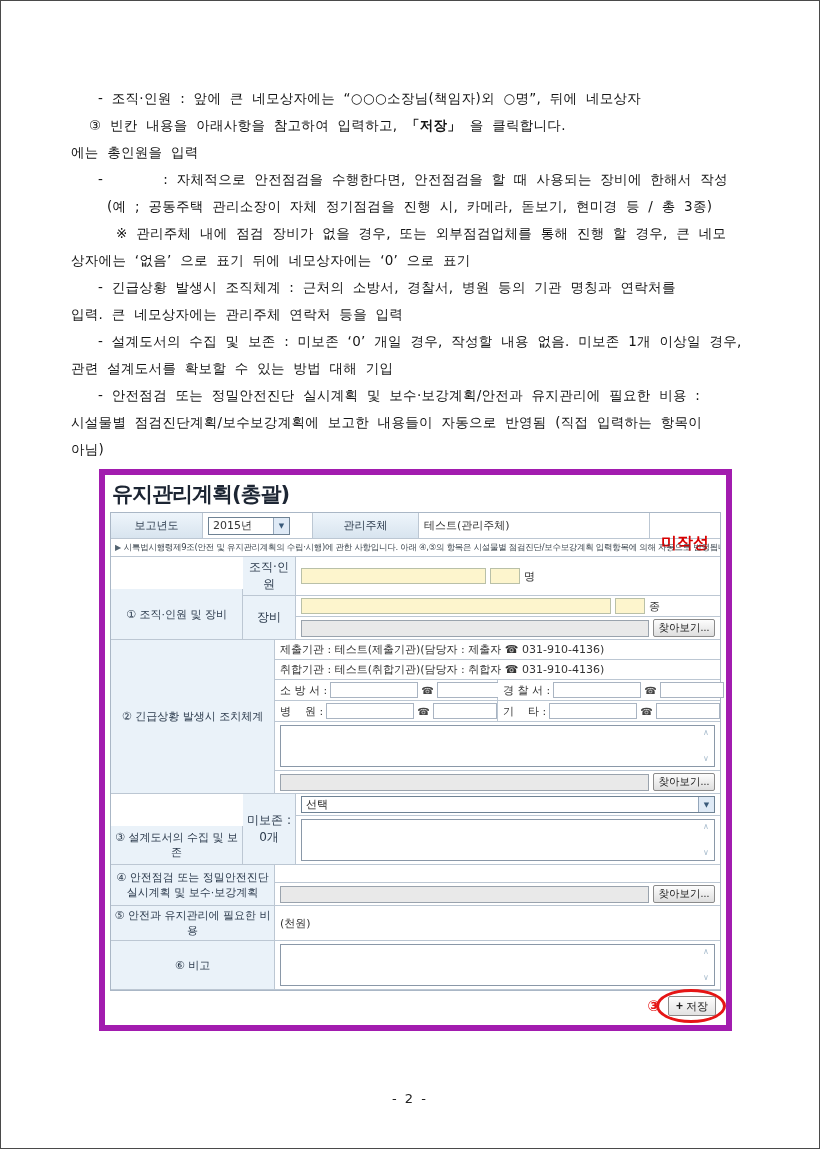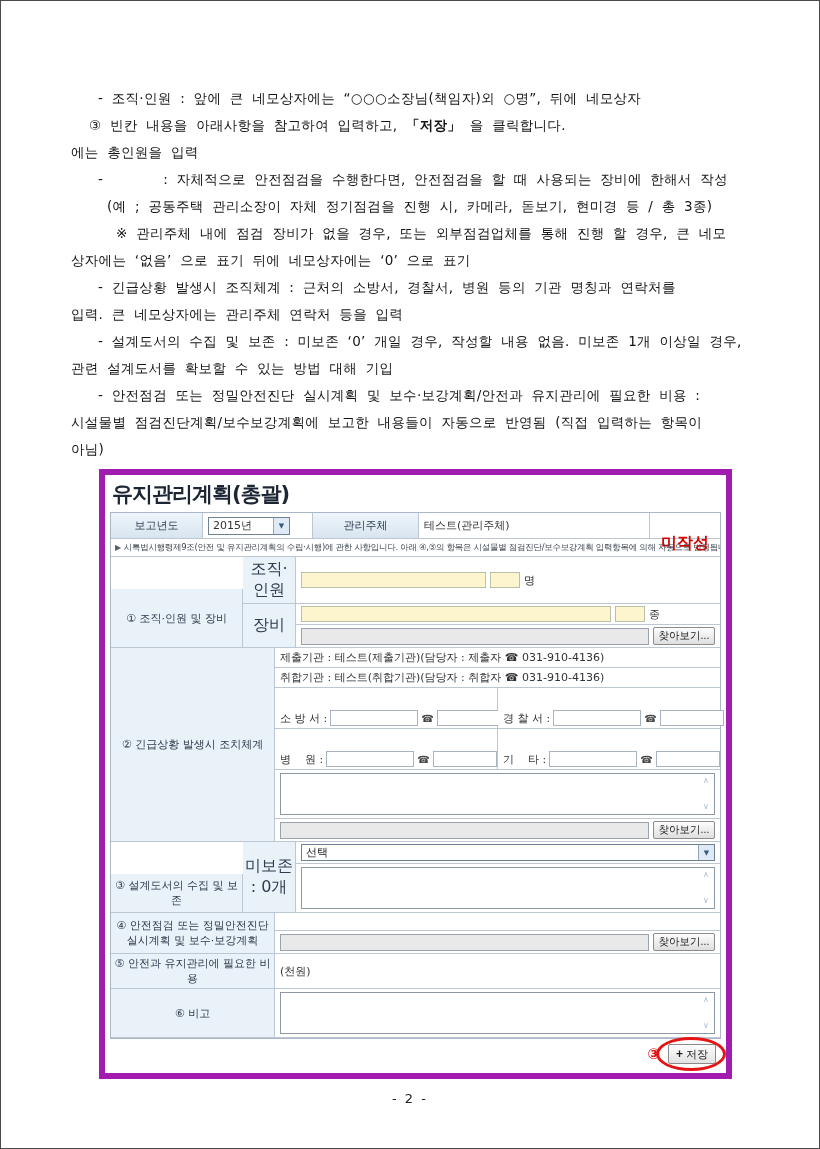--- a/index.html
+++ b/index.html
@@ -35,21 +35,21 @@
   .cell { border-right:1px solid #bcc7d3; border-bottom:1px solid #bcc7d3; }
   .cell.lastc { border-right:none; }
   .lblc {
     background:#eaf2f9; display:flex; align-items:center; justify-content:center;
     text-align:center; color:#2c3b4d; padding:2px;
   }
   .cnt { background:#fff; display:flex; align-items:center; padding:2px 5px; gap:4px; }
   .flex1 { flex:1; min-width:0; }
   .colwrap { display:flex; flex-direction:column; }
   .w-lbl { width:132px;margin-top:32px; }
-  .w-sub { width:53px; font-size:16px; }
+  .w-sub { width:53px; font-size:12px; }
   .w-lbl2 { width:164px; }
   
   .hcell {
     background:linear-gradient(#eef5fb,#d8e4ef); display:flex; align-items:center;
     justify-content:center; color:#2c3b4d;
   }
   .hrow .cell { height:26px; }
   .status { color:#d90000; font-weight:bold; font-size:16px;margin-top:36px; }
   .ddl {
     display:flex; align-items:center; width:82px; height:18px;
@@ -79,21 +79,21 @@
   .filebox {
     flex:1; height:17px; background:#e9e9e9; border:1px solid #9aa3ad;
   }
   .browse {
     width:62px; height:18px; font-size:10.5px; color:#222;
     background:linear-gradient(#fdfdfd,#dedede); border:1px solid #8b8b8b;
     border-radius:2px; display:flex; align-items:center; justify-content:center;
     cursor:pointer;
   }
   .orgline { font-size:11px; color:#333; white-space:pre; }
-  .prow { display:flex; align-items:center; gap:3px;margin-top:20px; }
+  .prow { display:flex; align-items:center; gap:3px; }
   .plabel { font-size:11px; white-space:pre; color:#333; }
   .phone { font-size:10px; color:#444; }
   .ta {
     position:relative; background:#fff; border:1px solid #8a98a8;
     width:100%; height:42px;
   }
   .ta .sb {
     position:absolute; top:1px; right:1px; bottom:1px; width:14px;
     display:flex; flex-direction:column; justify-content:space-between;
     align-items:center; color:#a8bccd; font-size:8px; line-height:8px;

